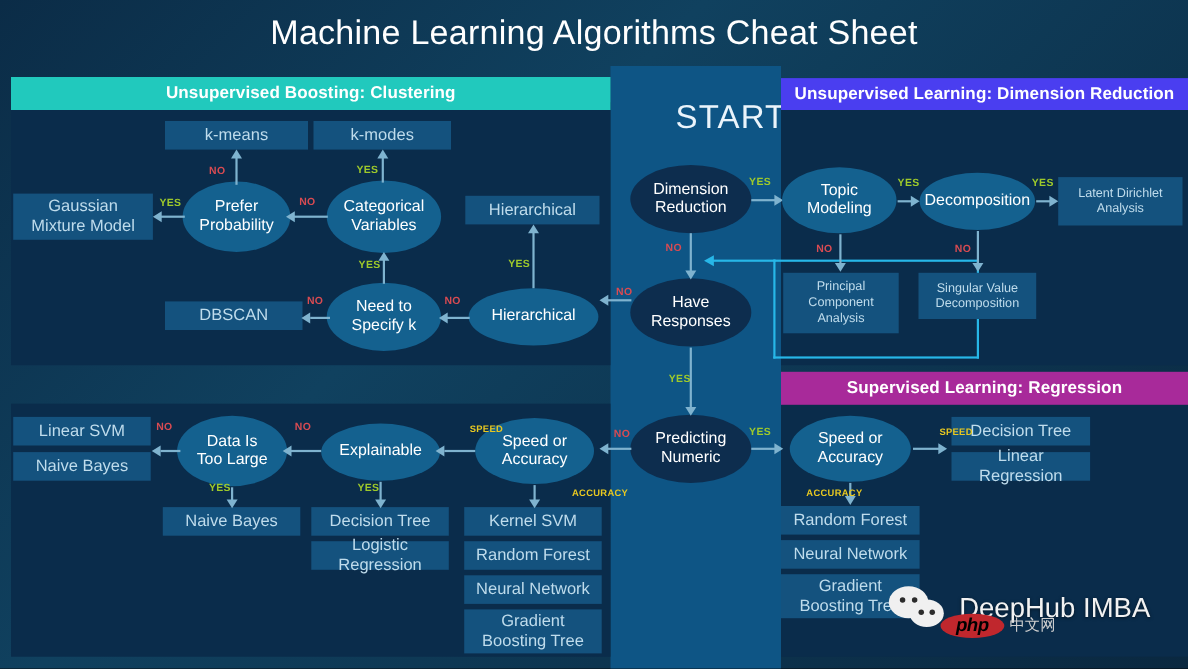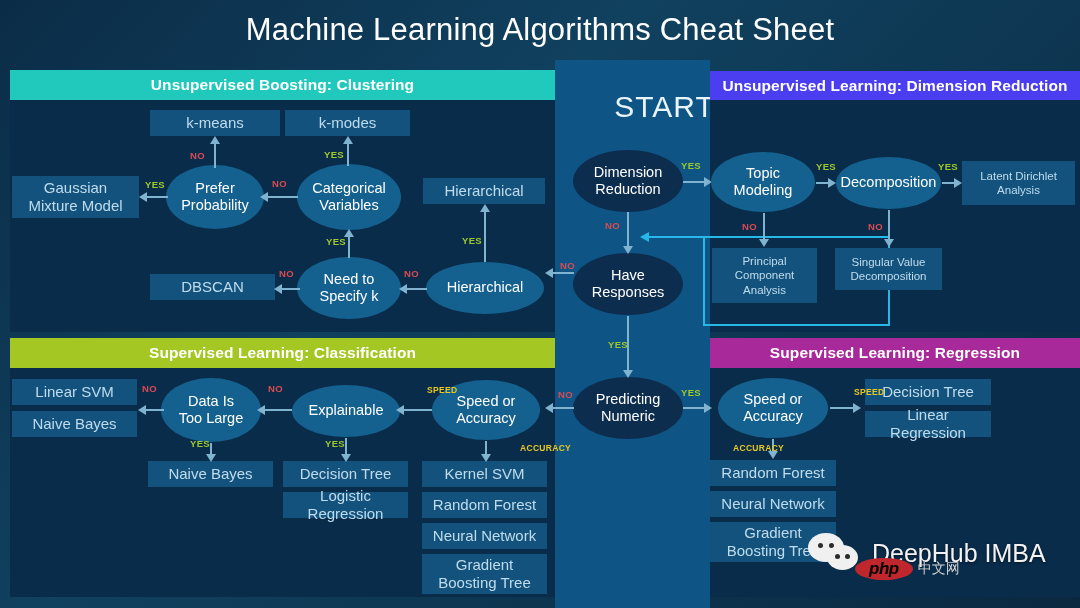--- a/index.html
+++ b/index.html
@@ -92,21 +92,20 @@
   <div id="center-strip"></div>
   <div id="start">START</div>
 
   <div class="panel" id="panel-cluster"></div>
   <div class="panel" id="panel-dimred"></div>
   <div class="panel" id="panel-class"></div>
   <div class="panel" id="panel-reg"></div>
 
   <div class="panel-hdr" id="hdr-cluster">Unsupervised Boosting: Clustering</div>
   <div class="panel-hdr" id="hdr-dimred">Unsupervised Learning: Dimension Reduction</div>
-  <div class="panel-hdr" id="hdr-class">Supervised Learning: Classification</div>
   <div class="panel-hdr" id="hdr-reg">Supervised Learning: Regression</div>
 
   <div class="box" style="left:150px;top:110px;width:130px;height:26px;">
     <span>k-means</span>
     </div>
   <div class="box" style="left:285px;top:110px;width:125px;height:26px;align-items:center;">
     <span>k-modes</span>
     </div>
 
   <div class="box" style="left:12px;top:176px;width:127px;height:42px;flex-direction:column;">

